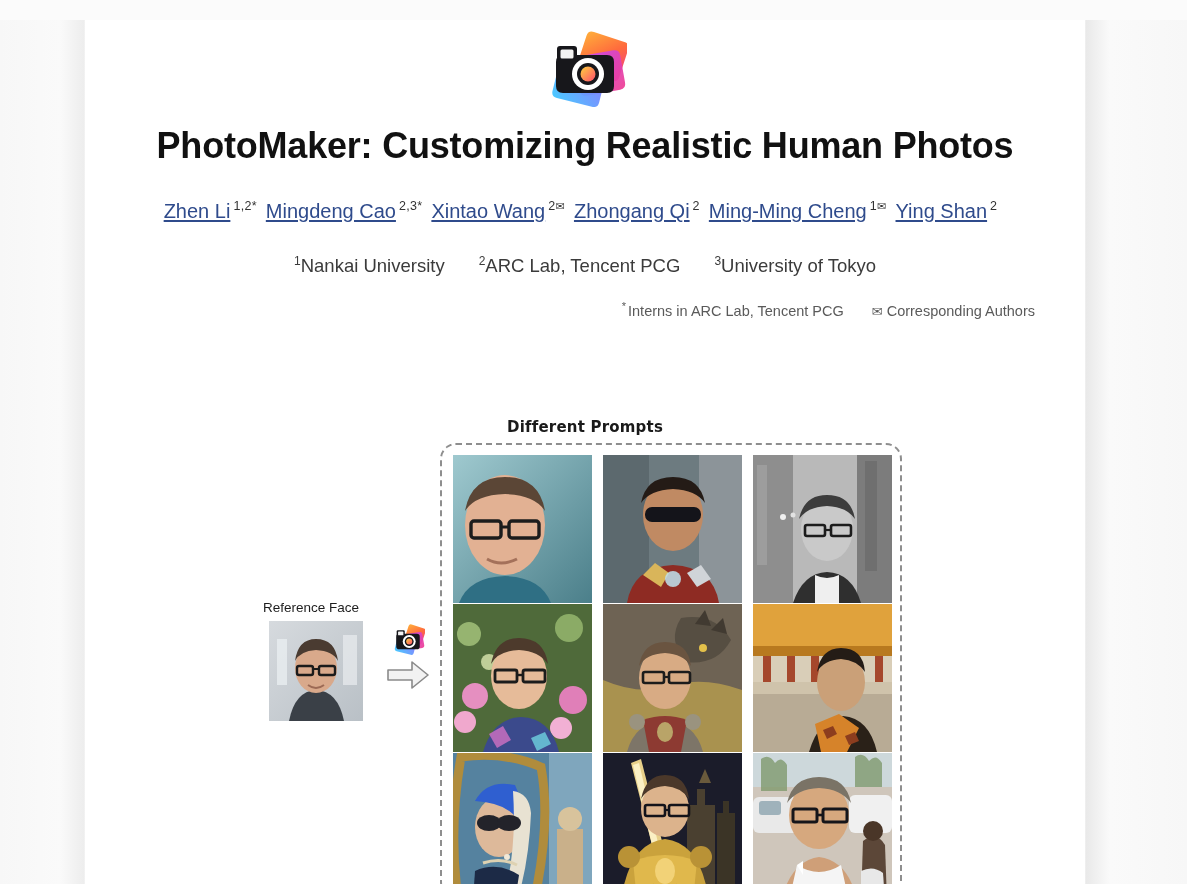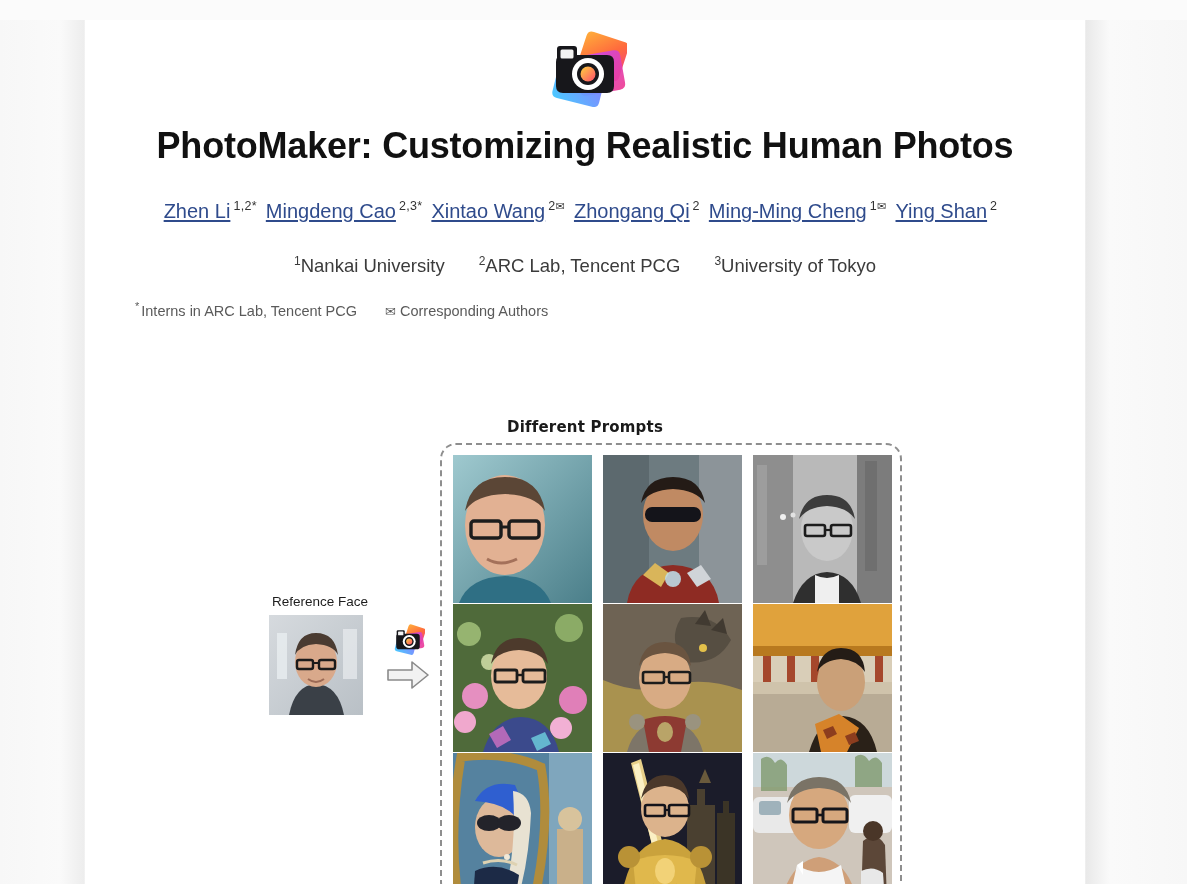--- a/index.html
+++ b/index.html
@@ -84,21 +84,21 @@
     color: #3b3b3b;
   }
   .affil { white-space: nowrap; }
   .affil + .affil { margin-left: 34px; }
   .sup { font-size: 12px; vertical-align: super; }
 
   
   .notes {
     margin: 17px auto 0;
     width: 900px;
-    text-align: left;
+    text-align: right;
     font-size: 14.5px;
     line-height: 20px;
     color: #5a5a5a;
   }
   .note + .note { margin-left: 28px; }
   .note .star { vertical-align: super; font-size: 11px; margin-right: 2px; }
   .note .env { margin-right: 4px; font-size: 13px; }
 
   
   .teaser {
@@ -138,23 +138,23 @@
     width: 139px; height: 148px;
     overflow: hidden;
     position: relative;
     background: #d8d8d8;
   }
   .cell svg { display: block; width: 139px; height: 148px; }
 
   
   .ref-col {
     position: absolute;
-    left: 178px; top: 176px;
+    left: 178px; top: 182px;
     width: 105px;
-    text-align: right;
+    text-align: left;
   }
   .ref-label {
     font-size: 13.5px;
     color: #1d1d1d;
     margin-bottom: 5px;
     line-height: 16px;
   }
   .ref-img {
     width: 94px; height: 100px;
     margin: 0 auto;

